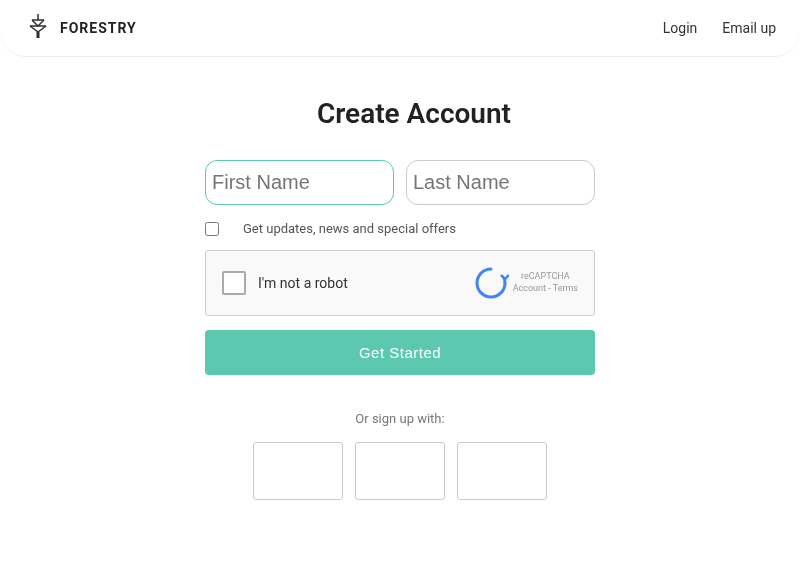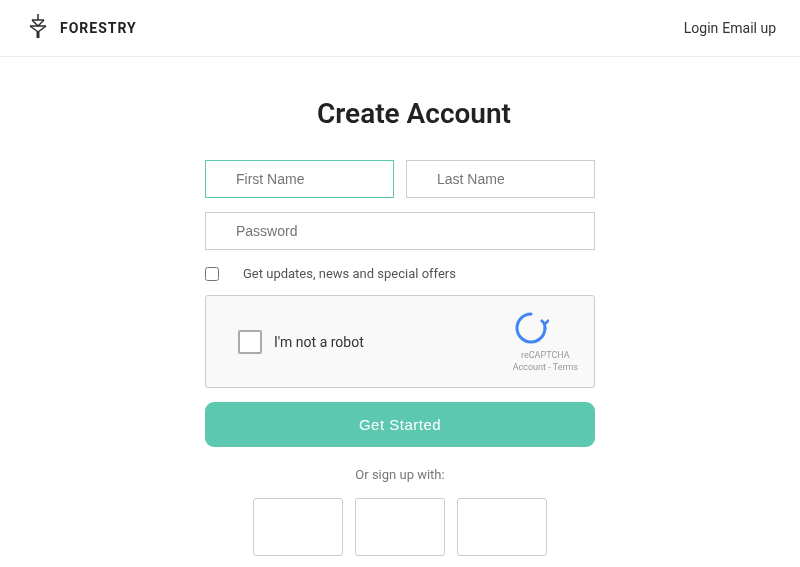--- a/index.html
+++ b/index.html
@@ -17,39 +17,40 @@
       overflow-x: hidden;
     }
 
     
     .navbar {
       display: flex;
       align-items: center;
       justify-content: space-between;
       padding: 12px 24px;
       border-bottom: 1px solid #eee;
+      border-radius: 26px;
     }
 
     .logo-area {
       display: flex;
       align-items: center;
       gap: 8px;
     }
 
     .logo-text {
       font-weight: 700;
       font-size: 14px;
       letter-spacing: 1px;
       text-transform: uppercase;
       color: #222;
     }
 
     .nav-links {
       display: flex;
-      gap: 4px;
+      gap: 25px;
     }
 
     .nav-link {
       font-size: 14px;
       color: #333;
       text-decoration: none;
       cursor: pointer;
     }
 
     
@@ -76,24 +77,24 @@
       gap: 14px;
     }
 
     .name-row {
       display: flex;
       gap: 12px;
     }
 
     .input-field {
       width: 100%;
-      padding: 10px 30px;
-      font-size: 14px;
+      padding: 10px 6px;
+      font-size: 20px;
       border: 1px solid #ccc;
-      border-radius: 0;
+      border-radius: 12px;
       color: #999;
       outline: none;
       background: #fff;
     }
 
     .input-field.active-border {
       border-color: #5bc8af;
     }
 
     .name-row .input-field {
@@ -127,41 +128,40 @@
       border: 1px solid #ccc;
       border-radius: 3px;
       padding: 14px 16px;
       background: #f9f9f9;
     }
 
     .recaptcha-left {
       display: flex;
       align-items: center;
       gap: 12px;
-      margin-left: 16px;
     }
 
     .recaptcha-checkbox {
       width: 24px;
       height: 24px;
       border: 2px solid #aaa;
       border-radius: 2px;
       background: #fff;
       flex-shrink: 0;
     }
 
     .recaptcha-text {
       font-size: 14px;
       color: #333;
     }
 
     .recaptcha-right {
       display: flex;
-      flex-direction: column;
-      align-items: flex-start;
+      flex-direction: row;
+      align-items: center;
       gap: 4px;
     }
 
     .recaptcha-icon {
       width: 36px;
       height: 36px;
     }
 
     .recaptcha-label {
       font-size: 9px;
@@ -172,38 +172,39 @@
 
     
     .get-started-btn {
       width: 100%;
       padding: 14px;
       background: #5bc8af;
       color: #fff;
       font-size: 15px;
       font-weight: 500;
       border: none;
-      border-radius: 9px;
+      border-radius: 4px;
       cursor: pointer;
       letter-spacing: 0.5px;
     }
 
     
     .or-section {
       display: flex;
       flex-direction: column;
       align-items: center;
       gap: 16px;
       margin-top: 6px;
       width: 100%;
     }
 
     .or-text {
       font-size: 13px;
       color: #777;
+      margin-top: 16px;
     }
 
     .oauth-buttons {
       display: flex;
       gap: 12px;
     }
 
     .oauth-btn {
       display: flex;
       flex-direction: column;
@@ -270,21 +271,20 @@
   <h1 class="page-title">Create Account</h1>
 
   <div class="form-container">
 
     <div class="name-row">
       <input type="text" class="input-field active-border" placeholder="First Name" style="">
       <input type="text" class="input-field" placeholder="Last Name" style="">
     </div>
 
 
-    <input type="password" class="input-field" placeholder="Password" style="">
 
     <div class="checkbox-row">
       <input type="checkbox" id="updates-cb" style="">
       <label class="checkbox-label" for="updates-cb">Get updates, news and special offers</label>
     </div>
 
     <div class="recaptcha-box">
       <div class="recaptcha-left">
         <div class="recaptcha-checkbox"></div>
         <span class="recaptcha-text">I'm not a robot</span>

